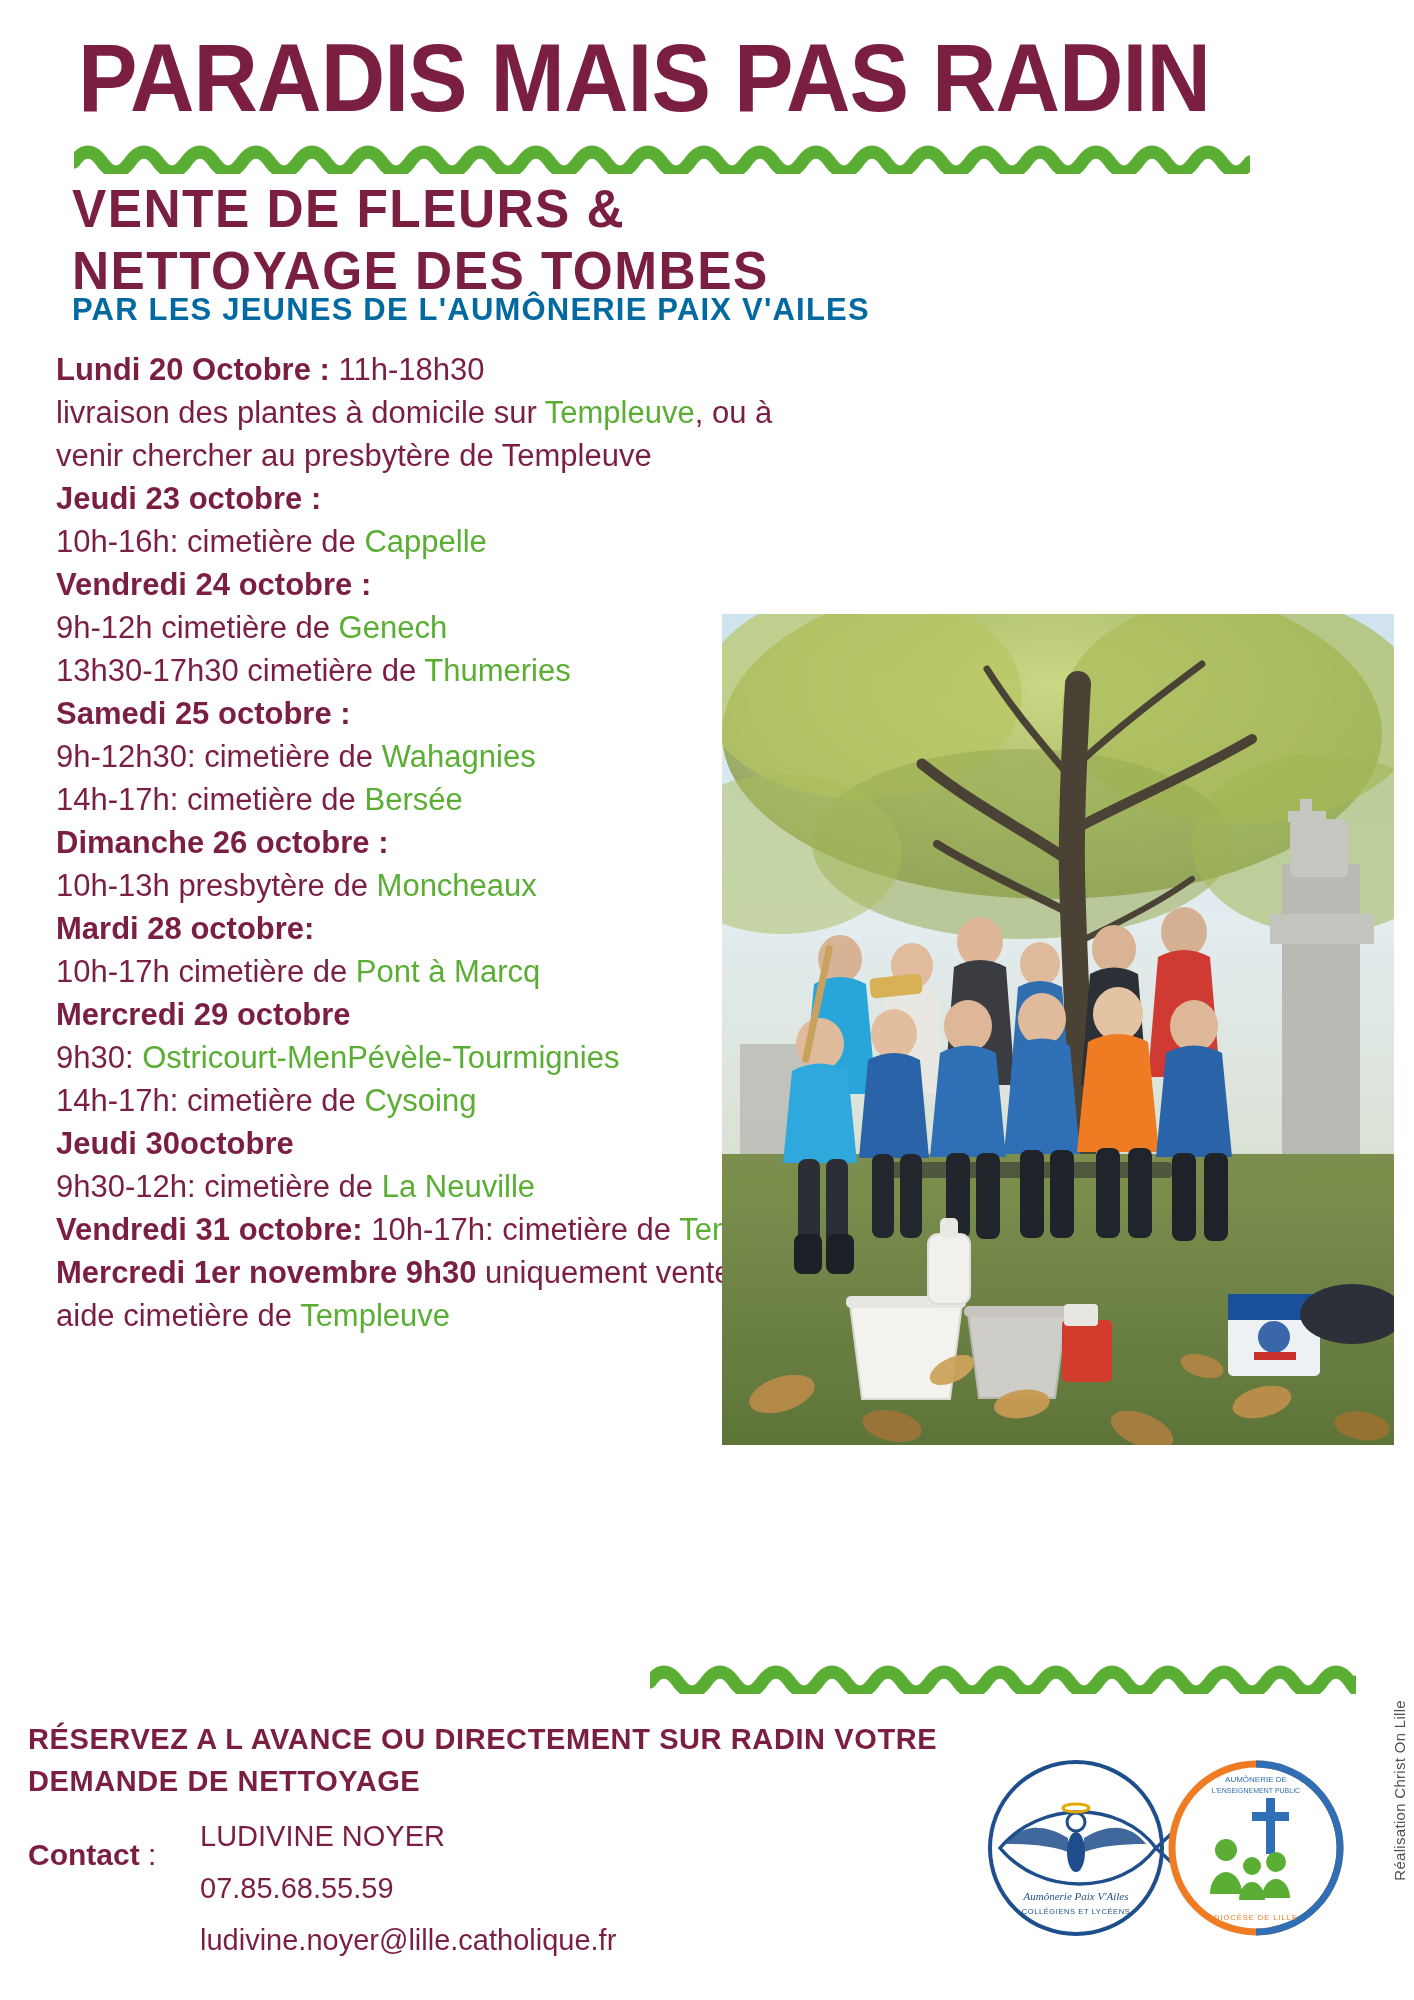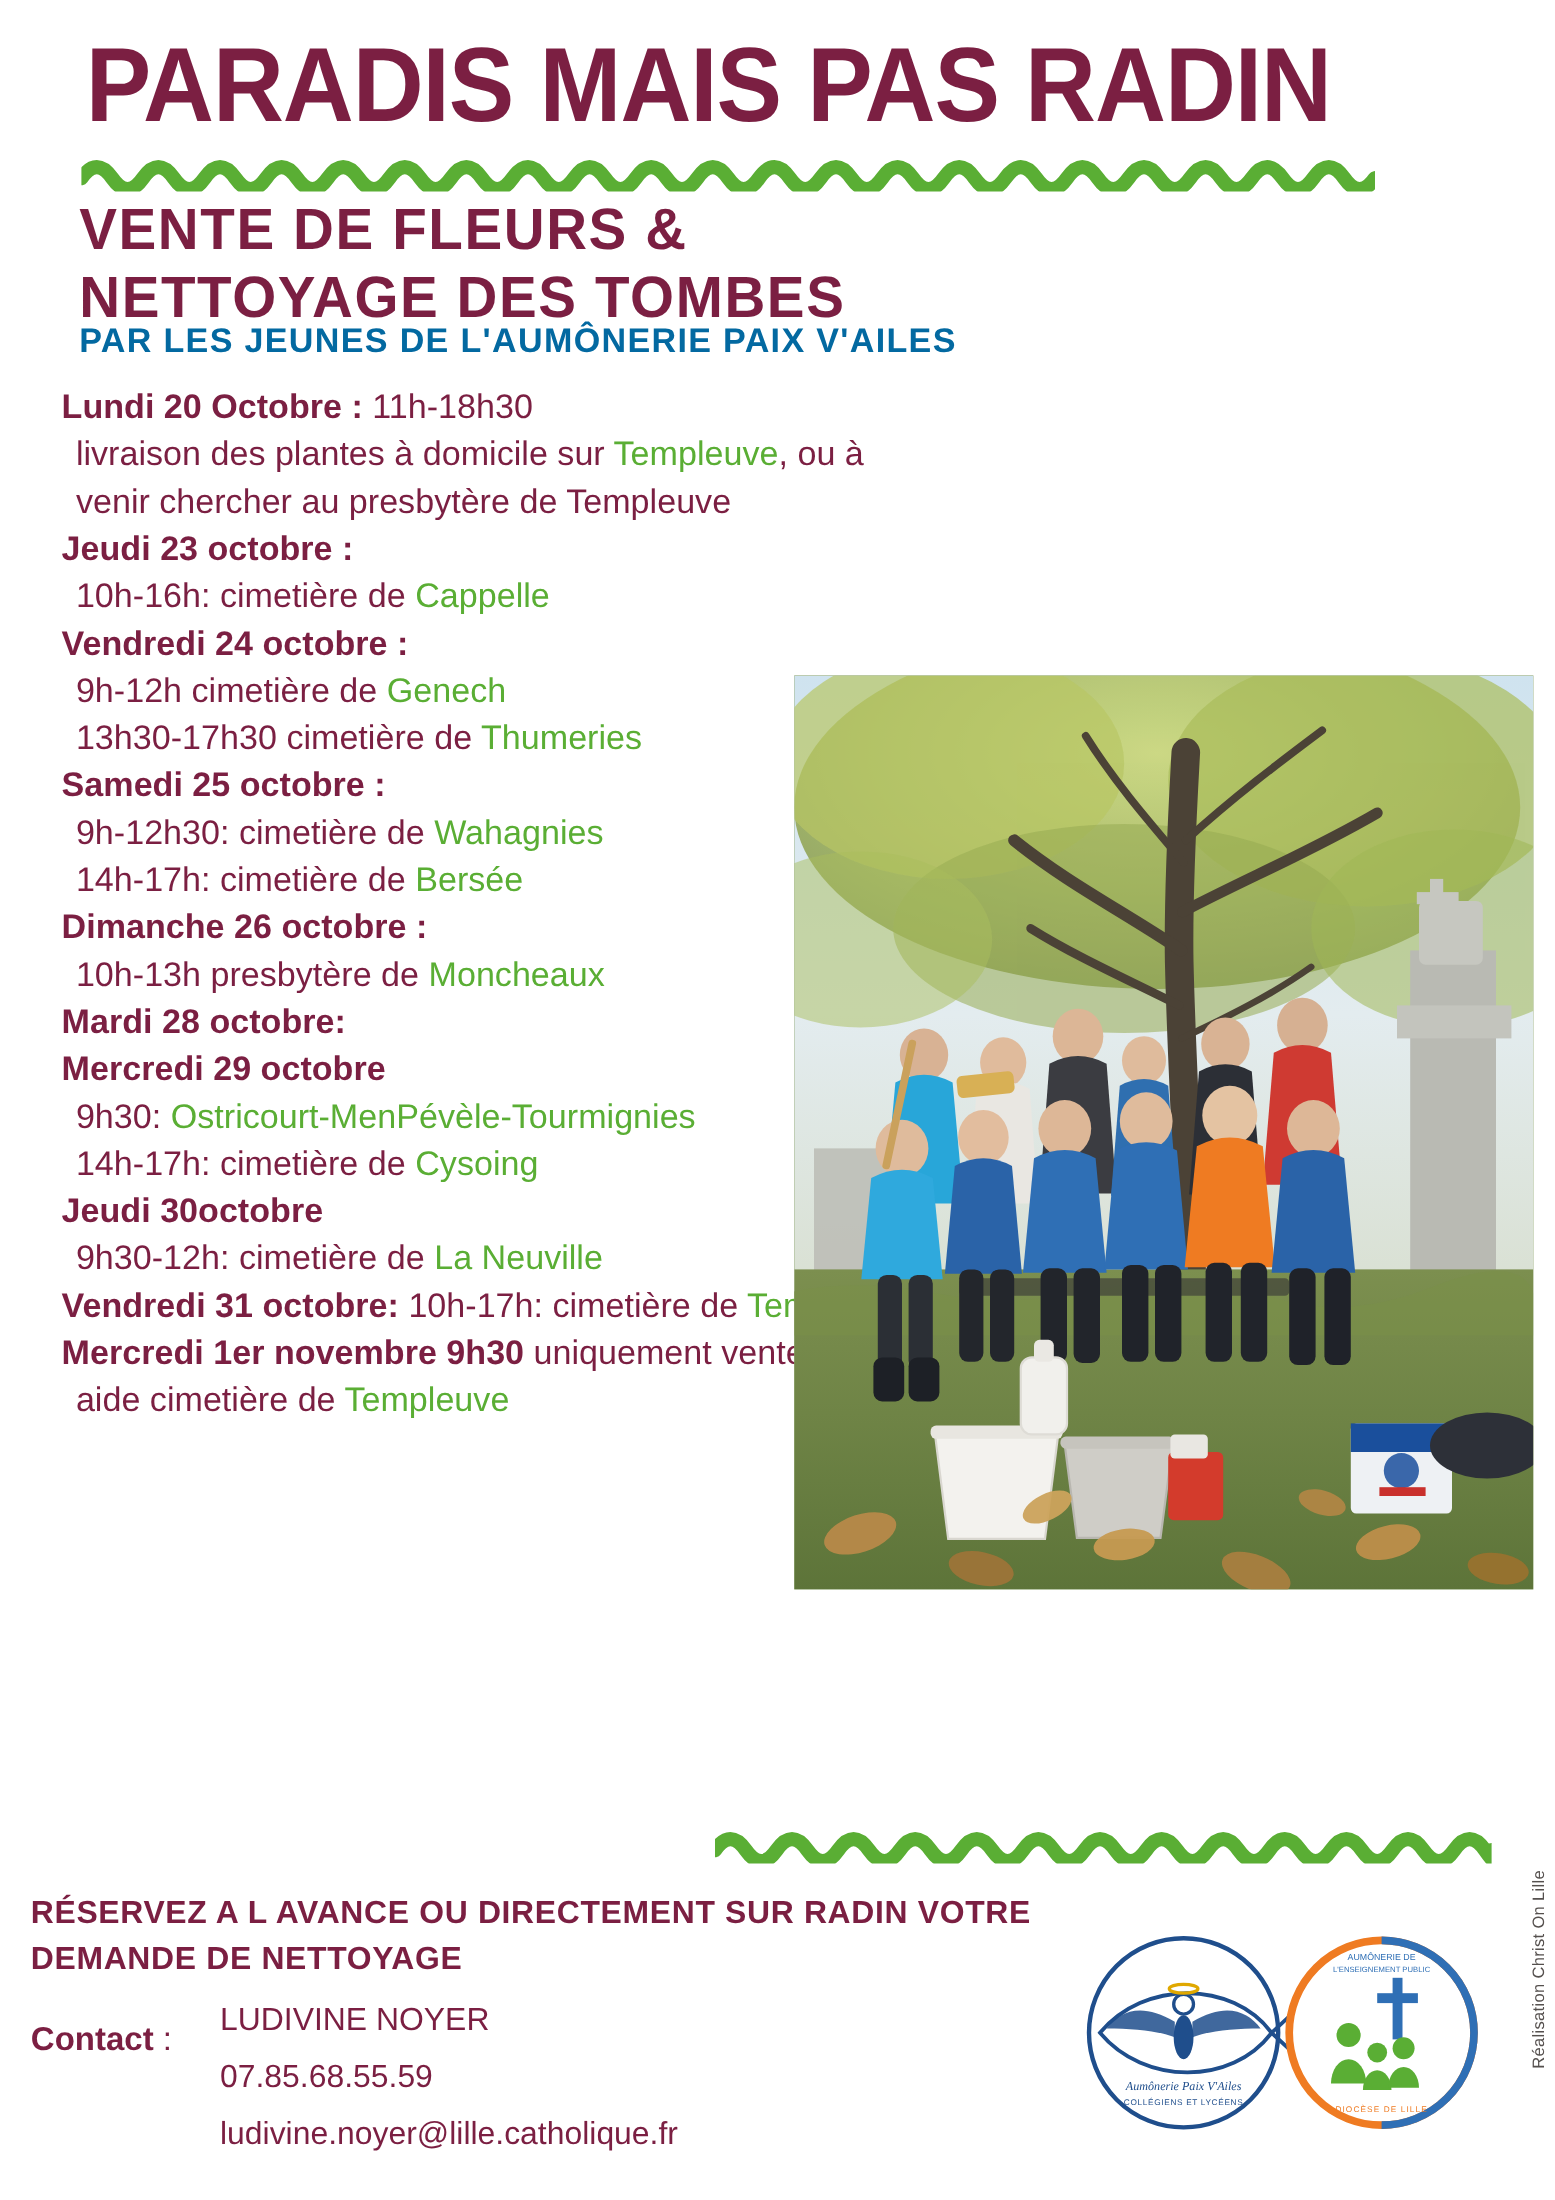--- a/index.html
+++ b/index.html
@@ -79,21 +79,21 @@
     width: 760px;
     color: #7B1F42;
   }
   .sched-line {
     font-family: "Liberation Sans", sans-serif;
     font-size: 31px;
     line-height: 43px;
     color: #7B1F42;
     white-space: nowrap;
   }
-  .sched-line.indent { margin-left: 13px; }
+  .sched-line.indent { margin-left: 0px; }
   .sched-head {
     font-weight: bold;
     font-size: 31px;
   }
   .green { color: #5AAE34; }
   .plain { font-weight: normal; }
 
   
   .photo {
     position: absolute;
@@ -207,20 +207,21 @@
       <div class="sched-line indent"><span>10h-16h: cimetière de </span><span class="green">Cappelle</span></div>
       <div class="sched-line"><span class="sched-head">Vendredi 24 octobre :</span></div>
       <div class="sched-line indent"><span>9h-12h cimetière de </span><span class="green">Genech</span></div>
       <div class="sched-line indent"><span>13h30-17h30 cimetière de </span><span class="green">Thumeries</span></div>
       <div class="sched-line"><span class="sched-head">Samedi 25 octobre :</span></div>
       <div class="sched-line indent"><span>9h-12h30: cimetière de </span><span class="green">Wahagnies</span></div>
       <div class="sched-line indent"><span>14h-17h: cimetière de </span><span class="green">Bersée</span></div>
       <div class="sched-line"><span class="sched-head">Dimanche 26 octobre :</span></div>
       <div class="sched-line indent"><span>10h-13h presbytère de </span><span class="green">Moncheaux</span></div>
       <div class="sched-line"><span class="sched-head">Mardi 28 octobre:</span></div>
+      <div class="sched-line indent"><span>10h-17h cimetière de </span><span class="green">Pont à Marcq</span></div>
       <div class="sched-line"><span class="sched-head">Mercredi 29 octobre</span></div>
       <div class="sched-line indent"><span>9h30: </span><span class="green">Ostricourt-MenPévèle-Tourmignies</span></div>
       <div class="sched-line indent"><span>14h-17h: cimetière de </span><span class="green">Cysoing</span></div>
       <div class="sched-line"><span class="sched-head">Jeudi 30octobre</span></div>
       <div class="sched-line indent"><span>9h30-12h: cimetière de </span><span class="green">La Neuville</span></div>
       <div class="sched-line"><span class="sched-head">Vendredi 31 octobre:</span><span class="plain"> 10h-17h: cimetière de </span><span class="plain green">Templeuve</span></div>
       <div class="sched-line"><span class="sched-head">Mercredi 1er novembre 9h30</span><span class="plain"> uniquement vente et</span></div>
       <div class="sched-line indent"><span>aide cimetière de </span><span class="green">Templeuve</span></div>
     </div>
 

